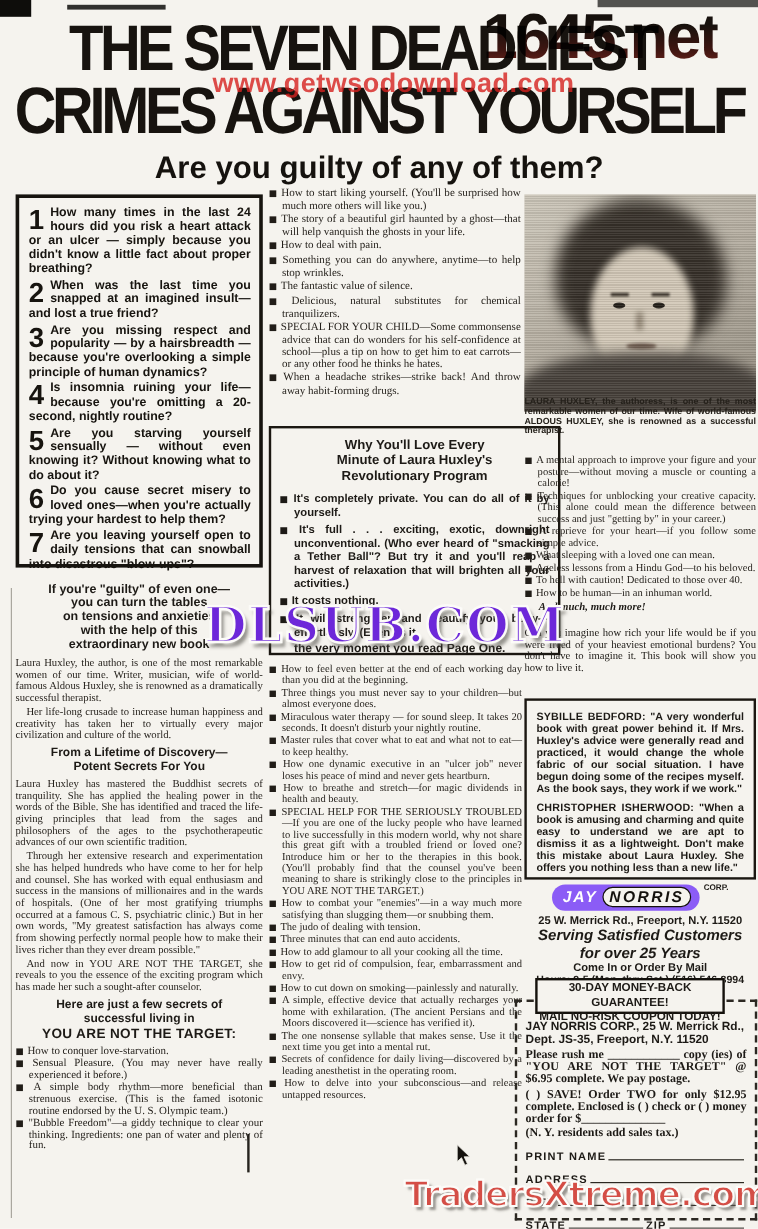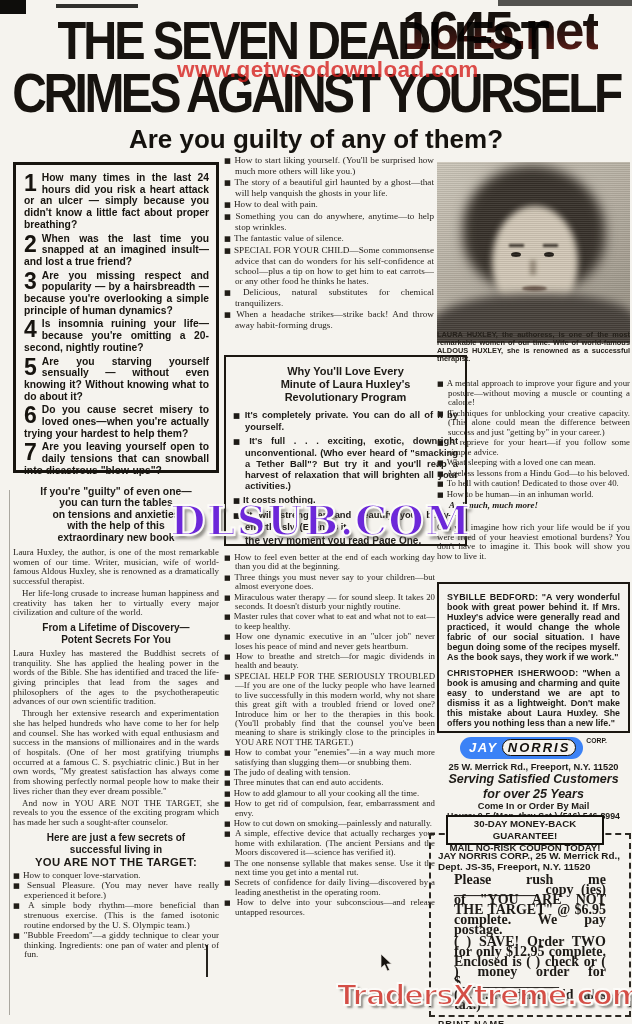--- a/index.html
+++ b/index.html
@@ -67,39 +67,39 @@
         font-size:9px;margin:1px 0 13px 12px}
   .rp{font-family:"Liberation Serif",serif;font-size:8.9px;line-height:9.6px;text-align:justify;margin:0}
   .tbox{left:437px;top:582px;width:193px;height:151px;border:2px solid #1b1711;
         box-sizing:border-box;padding:8px 8px 0;font-weight:700;font-size:8.9px;
         line-height:10px;text-align:justify}
   .tq{margin:0 0 6px}
   .tname{font-weight:800;letter-spacing:.2px}
   
   .jn{left:437px;top:737px;width:193px;text-align:center}
   .jn-logo{display:inline-flex;align-items:center}
-  .jn-pill{display:inline-flex;align-items:center;background:#3b82f6;border-radius:13px;
+  .jn-pill{display:inline-flex;align-items:center;background:#8b5cf6;border-radius:13px;
            padding:2px 7px 3px 9px}
   .jn-jay{color:#fff;font-style:italic;font-weight:800;font-size:13px;letter-spacing:1.5px}
   .jn-norris{background:#f5f3ee;color:#14110d;border:1.5px solid #14110d;border-radius:9px;
              margin-left:4px;padding:0 5px;font-style:italic;font-weight:800;font-size:13px;letter-spacing:2px}
   .jn-corp{font-size:6.8px;font-weight:800;margin-left:3px;align-self:flex-start}
   .jn-addr{font-weight:800;font-size:9.3px;margin-top:3px}
   .jn-serv{font-style:italic;font-weight:800;font-size:12.5px;line-height:14.5px}
   .jn-come{font-weight:800;font-size:9.3px}
   .jn-hours{font-weight:700;font-size:8.8px}
   
   .gbox{left:446px;top:815px;width:158px;height:30px;border:2.5px solid #14110c;background:#f5f3ee;
         box-sizing:border-box;text-align:center;font-weight:800;font-size:9.7px;line-height:12px;
         padding-top:1px;z-index:6}
   .coupon{left:429px;top:833px;width:202px;height:184px;border:2.5px dashed #2c2822;
           box-sizing:border-box;padding:15px 7px 0;z-index:5}
   .cp-h{text-align:left;font-weight:800;font-size:9.9px;line-height:11px}
-  .cp-p{font-family:"Liberation Serif",serif;font-weight:700;font-size:14px;line-height:9.9px;
-        text-align:justify;margin:3px 16px 0}
+  .cp-p{font-family:"Liberation Serif",serif;font-weight:700;font-size:10px;line-height:9.9px;
+        text-align:justify;margin:3px 0 0}
   .cp-row{display:flex;font-weight:700;font-size:9.2px;
           letter-spacing:1px;margin-top:9px}
   .cp-line{flex:1;border-bottom:1.3px solid #2c2822;margin:0 2px 2px}
   
   .wm-top{left:402px;top:4px;font-size:53px;font-weight:800;letter-spacing:-2px;line-height:1;
           color:#241712;mix-blend-mode:multiply;z-index:40;white-space:nowrap}
   @supports (-webkit-background-clip:text){
     .wm-top{background:linear-gradient(180deg,#17110d 30%,#3f1612 70%,#77251d 100%);
             -webkit-background-clip:text;background-clip:text;color:transparent}}
   .wm-red{left:177px;top:57px;font-size:22.5px;font-weight:700;letter-spacing:.4px;
@@ -162,22 +162,22 @@
   <div class="bi"><span class="sq">■</span><span>A simple body rhythm—more beneficial than strenuous exercise. (This is the famed isotonic routine endorsed by the U. S. Olympic team.)</span></div>
   <div class="bi"><span class="sq">■</span><span>"Bubble Freedom"—a giddy technique to clear your thinking. Ingredients: one pan of water and plenty of fun.</span></div>
 </div>
 
 <div class="abs midtop">
   <div class="bi"><span class="sq">■</span><span>How to start liking yourself. (You'll be surprised how much more others will like you.)</span></div>
   <div class="bi"><span class="sq">■</span><span>The story of a beautiful girl haunted by a ghost—that will help vanquish the ghosts in your life.</span></div>
   <div class="bi"><span class="sq">■</span><span>How to deal with pain.</span></div>
   <div class="bi"><span class="sq">■</span><span>Something you can do anywhere, anytime—to help stop wrinkles.</span></div>
   <div class="bi"><span class="sq">■</span><span>The fantastic value of silence.</span></div>
+  <div class="bi"><span class="sq">■</span><span>Delicious, natural substitutes for chemical tranquilizers.</span></div>
   <div class="bi"><span class="sq">■</span><span>SPECIAL FOR YOUR CHILD—Some commonsense advice that can do wonders for his self-confidence at school—plus a tip on how to get him to eat carrots—or any other food he thinks he hates.</span></div>
-  <div class="bi"><span class="sq">■</span><span>Delicious, natural substitutes for chemical tranquilizers.</span></div>
   <div class="bi"><span class="sq">■</span><span>When a headache strikes—strike back! And throw away habit-forming drugs.</span></div>
 </div>
 
 <div class="abs midbox">
   <div class="mb-title">
     <div>Why You'll Love Every</div>
     <div>Minute of Laura Huxley's</div>
     <div>Revolutionary Program</div>
   </div>
   <div class="mb-b"><span class="sq">■</span><span>It's completely private. You can do all of it by yourself.</span></div>

